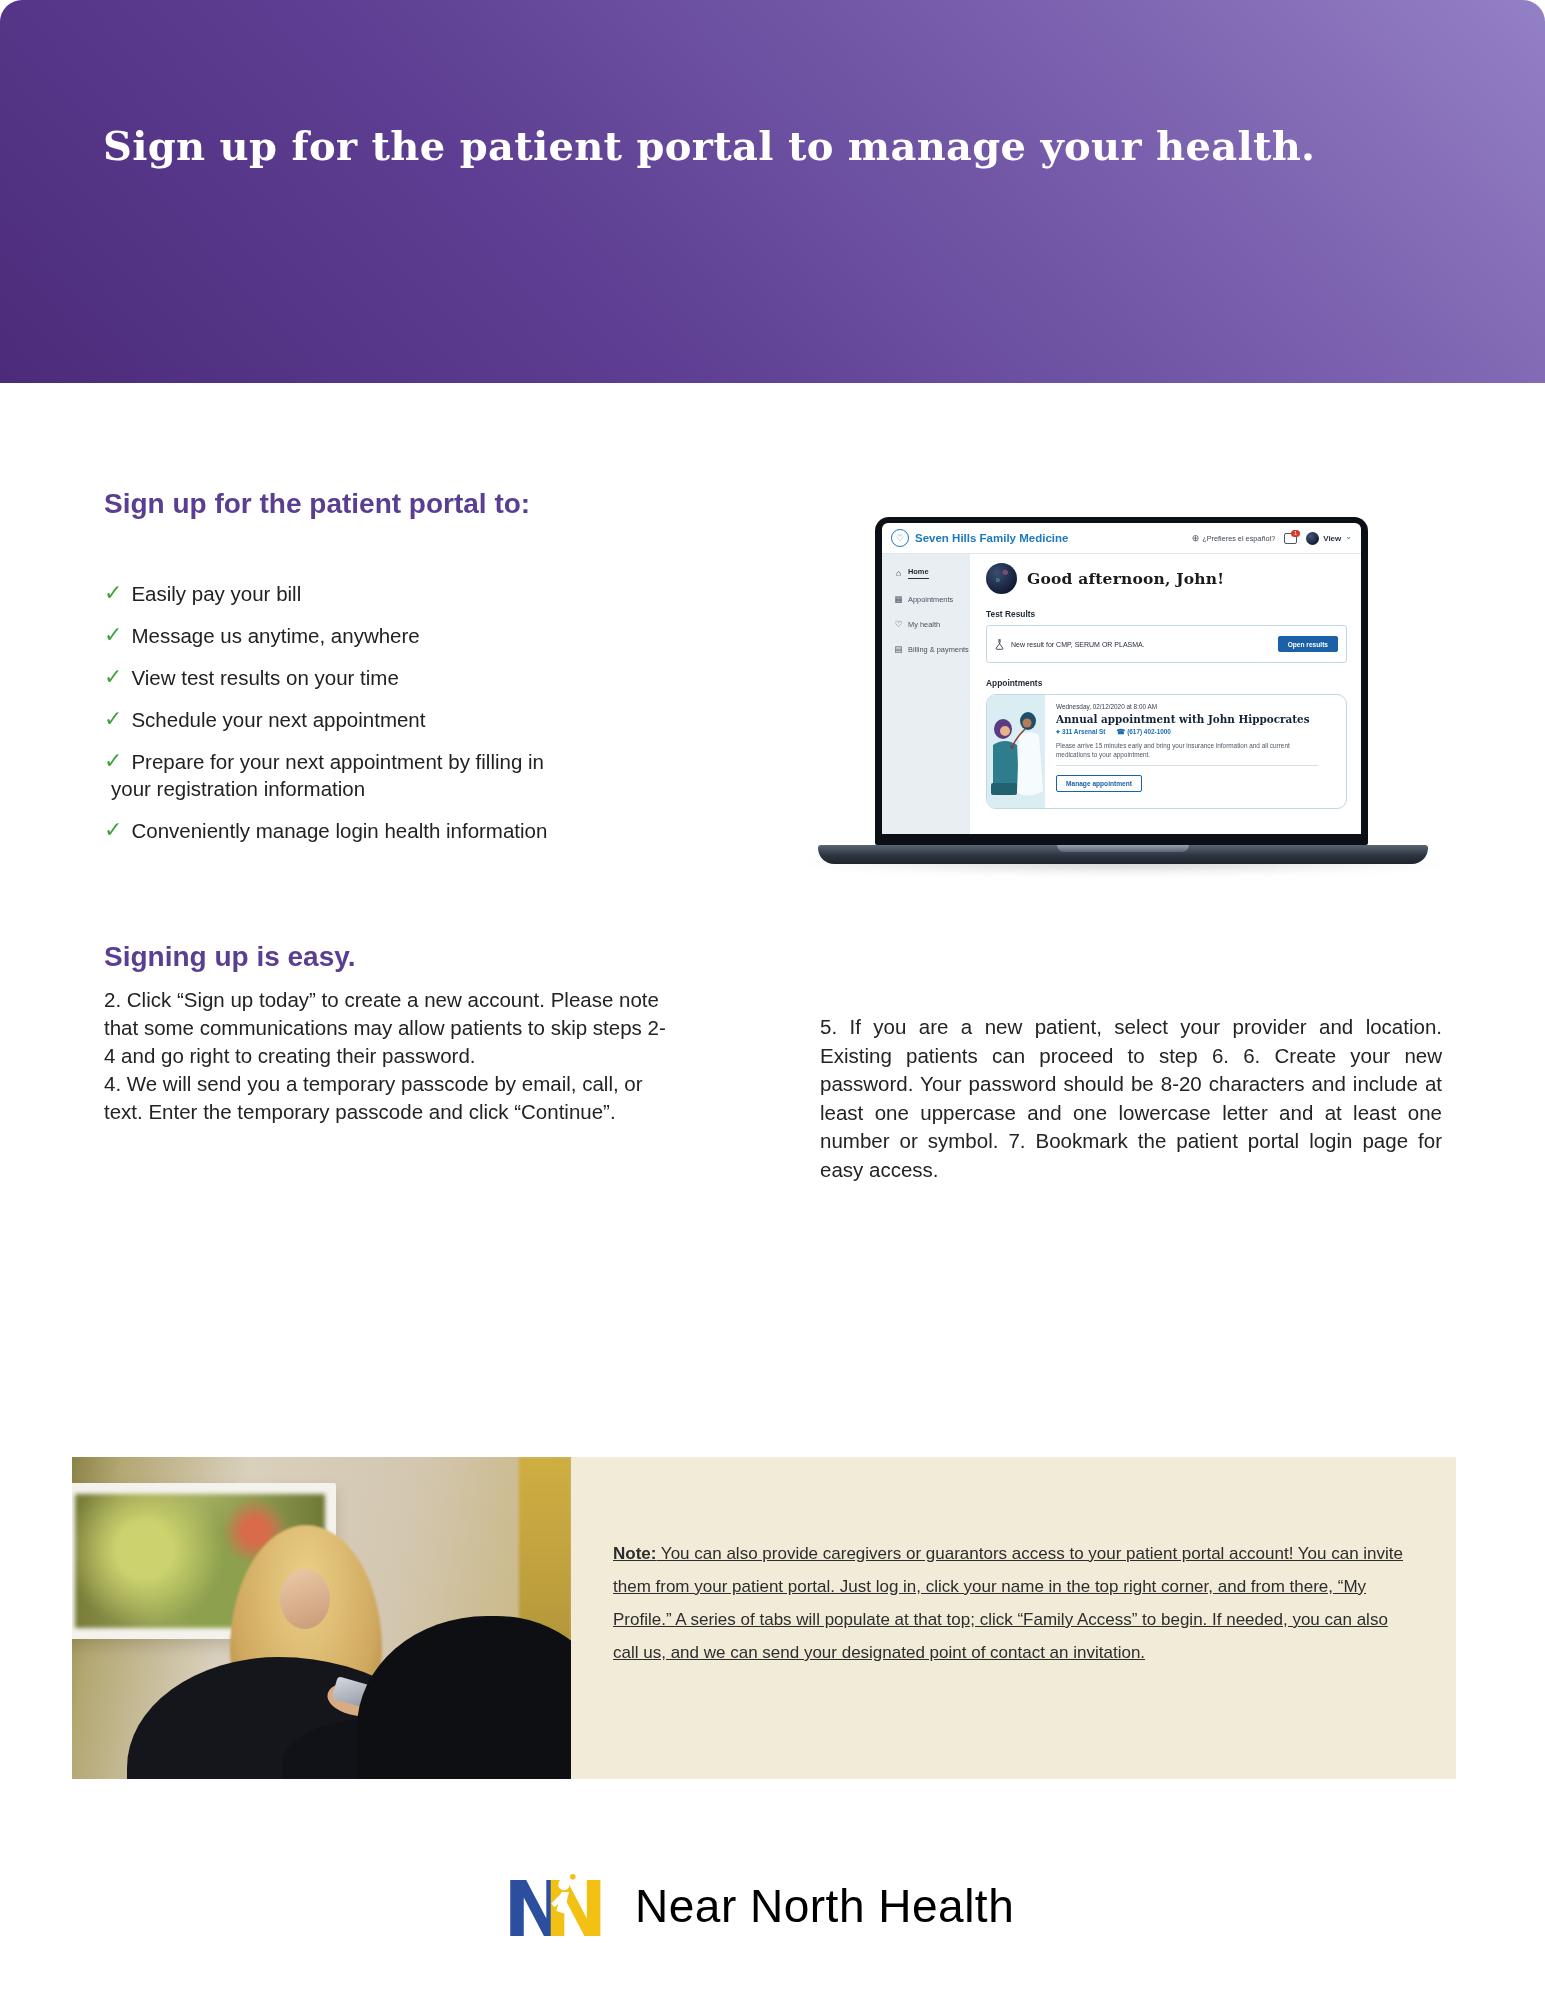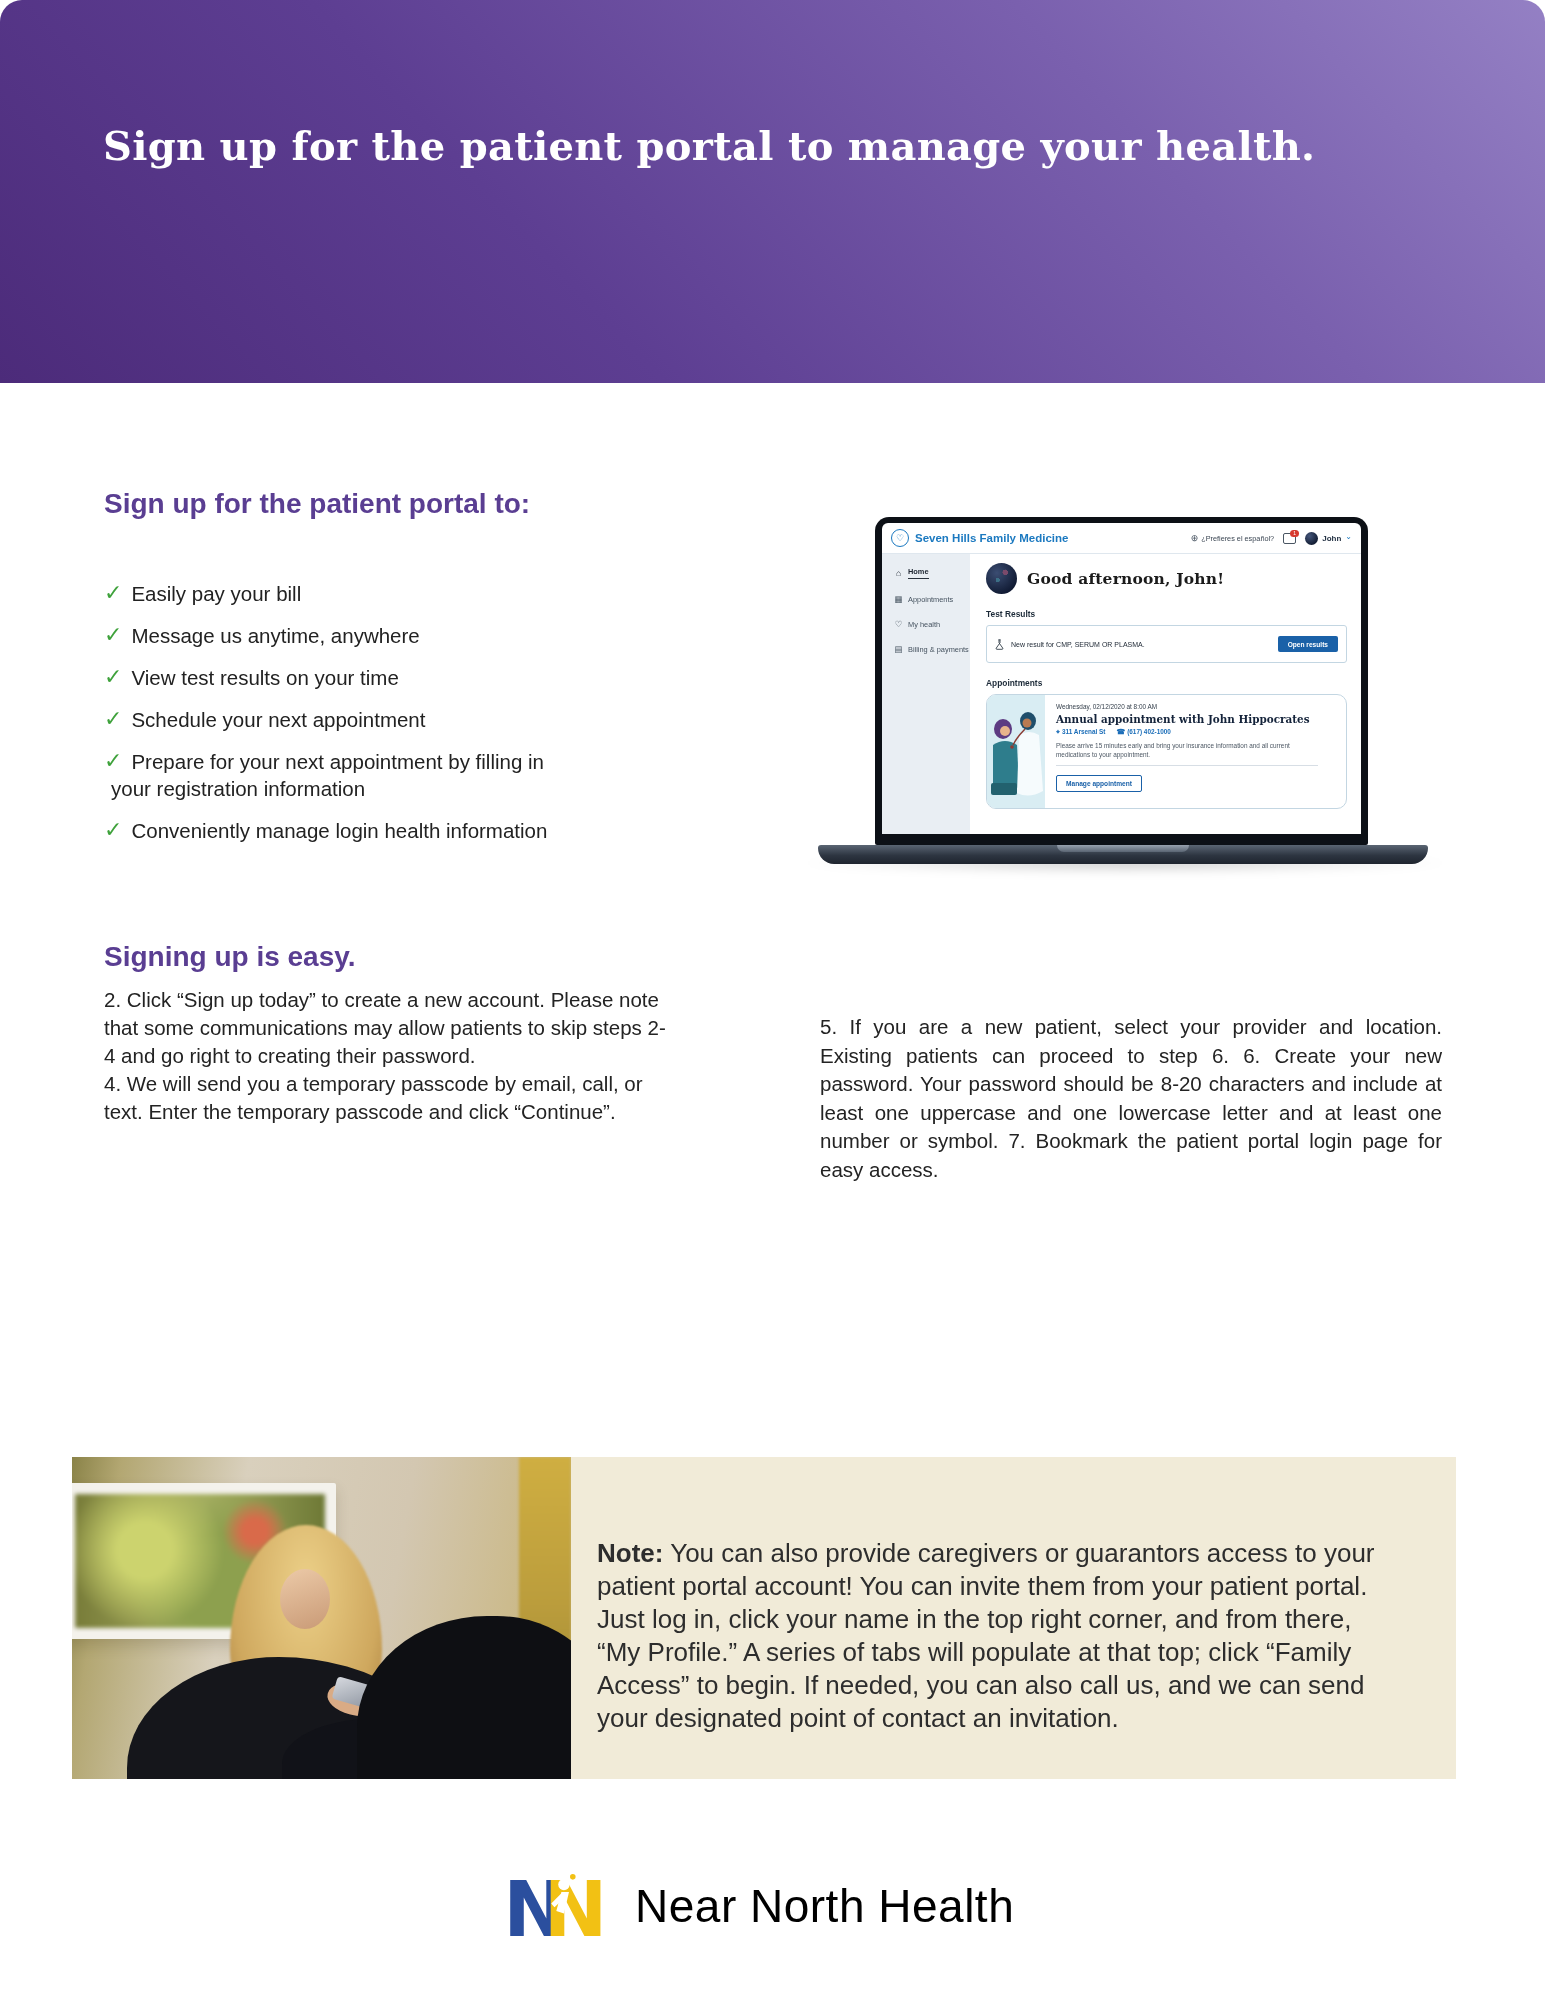--- a/index.html
+++ b/index.html
@@ -96,22 +96,22 @@
                 font-size:10.4px;color:#14233a;margin:2.5px 0 3px 0;}
   .p-meta{display:flex;align-items:center;gap:11px;font-size:6.4px;font-weight:700;color:#1a6db8;}
   .p-meta .mi{font-size:7px;margin-right:2px;color:#1a6db8;}
   .p-appt-note{font-size:6.4px;color:#4c5763;width:262px;line-height:1.45;margin-top:5px;}
   .p-div{border-top:1px solid #d7dee5;width:262px;margin:6px 0;}
   .p-btn-outline{display:inline-block;border:1px solid #1a61a8;color:#1a61a8;font-size:6.6px;
                  font-weight:700;padding:4px 9px;border-radius:2px;background:#fff;}
 
   
   .band-note{position:absolute;left:571px;top:1457px;width:885px;height:322px;background:#f1ebd8;}
-  .note-text{position:absolute;left:26px;top:80px;width:795px;font-size:26px;line-height:33px;
-             color:#2d2d2d;}
+  .note-text{position:absolute;left:42px;top:80px;width:795px;font-size:17px;line-height:33px;
+             color:#2d2d2d;text-decoration:underline;}
   .note-text b{font-weight:700;}
   .photo{position:absolute;left:72px;top:1457px;width:499px;height:322px;overflow:hidden;
          background:linear-gradient(100deg,#8a8348 0%,#b3a772 9%,#d9d0bd 32%,#d3c7b1 62%,#c9b67f 92%,#bfa95e 100%);}
   .ph-frame{position:absolute;left:-8px;top:26px;width:272px;height:156px;background:#f4f2ec;
             border-radius:2px;box-shadow:0 7px 14px rgba(60,50,20,.18);}
   .ph-art{position:absolute;left:11px;top:11px;right:11px;bottom:11px;border-radius:1px;
           background:radial-gradient(circle at 28% 42%,#ccd36e 0 14%,transparent 40%),
                      radial-gradient(circle at 72% 28%,#d96a4a 0 6%,transparent 16%),
                      radial-gradient(circle at 58% 65%,#8da04e 0 28%,transparent 55%),
                      linear-gradient(90deg,#787c39,#a9b164 52%,#6e7936);
@@ -192,21 +192,21 @@
       <span class="p-top-right">
         <span class="p-lang">
           <span class="globe">⊕</span>
           <span>¿Prefieres el español?</span>
         </span>
         <span class="p-msg">
           <span class="p-badge">1</span>
         </span>
         <span class="p-user">
           <span class="p-avatar-sm"></span>
-          <span class="p-username">John</span>
+          <span class="p-username">View</span>
           <span class="p-chev">⌄</span>
         </span>
       </span>
     </div>
 
     <div class="p-body">
       <div class="p-sidebar">
         <div class="p-nav-item active">
           <span class="nicon">⌂</span>
           <span class="label">Home</span>

